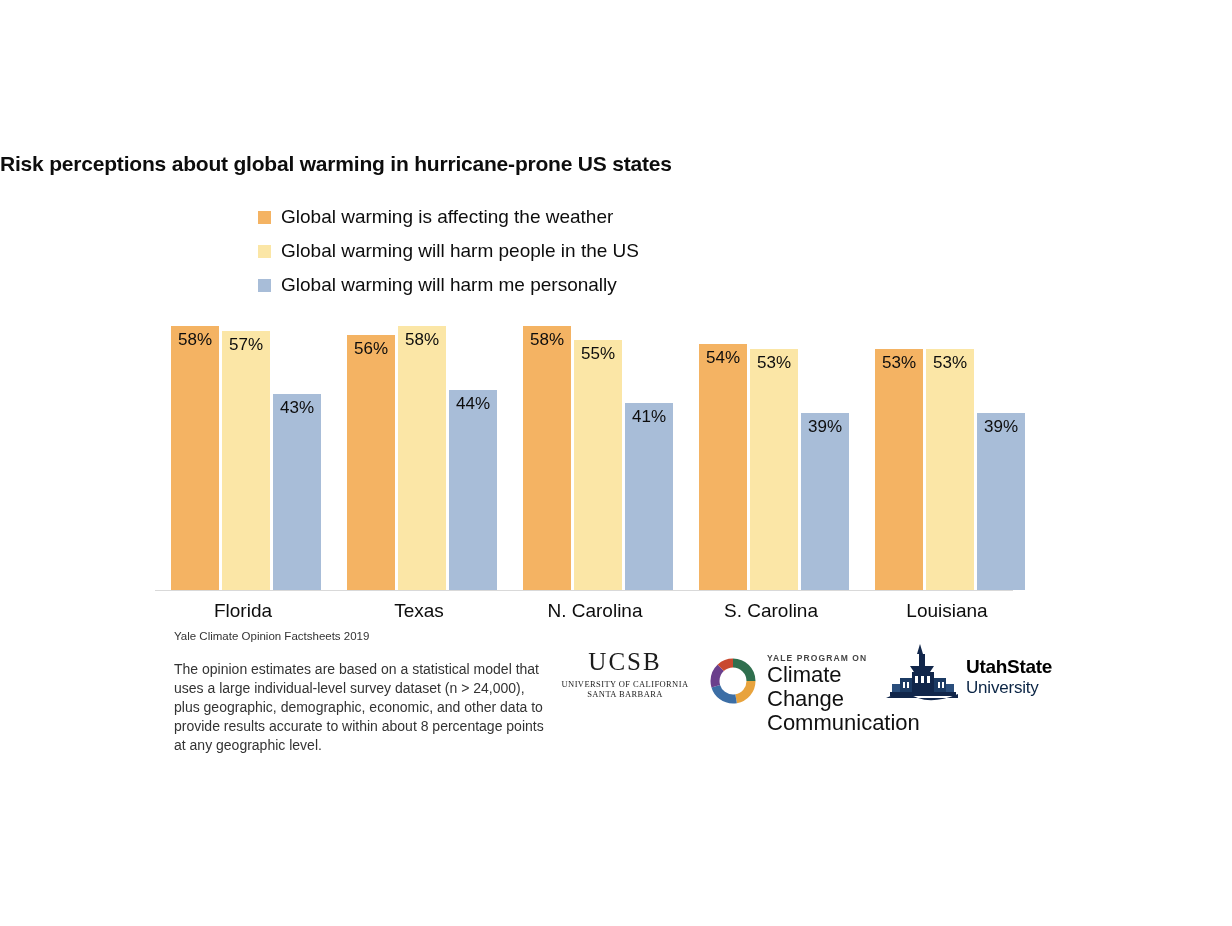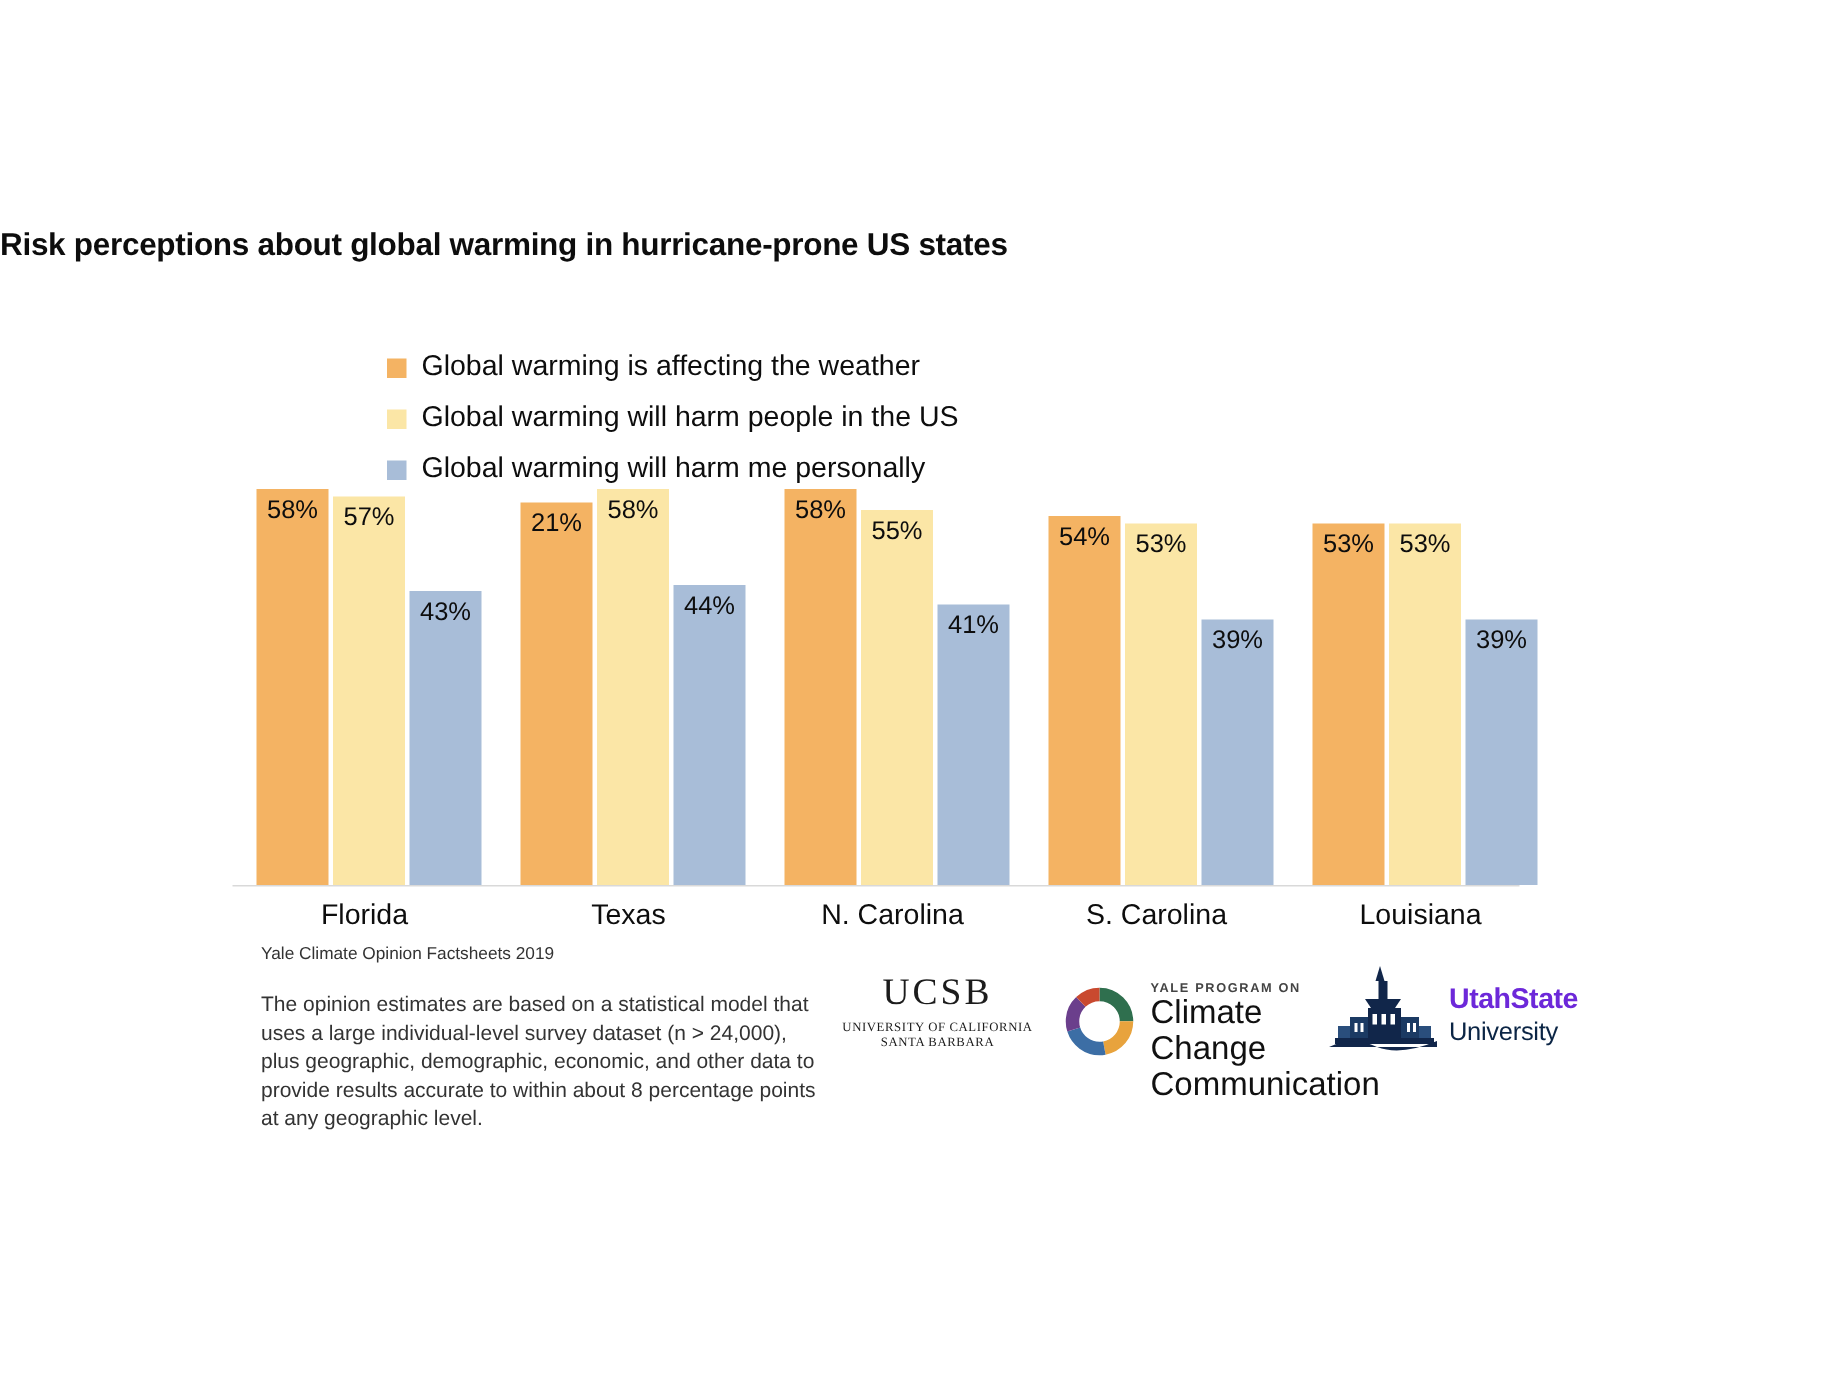--- a/index.html
+++ b/index.html
@@ -33,21 +33,20 @@
     font-size: 21px;
     font-weight: bold;
     letter-spacing: -0.2px;
     color: #0d0d0d;
   }
 
   .legend {
     position: absolute;
     left: 258px;
     top: 200px;
-    margin-top: 28px;
   }
   .legend-item {
     display: flex;
     align-items: center;
     height: 34px;
   }
   .legend-swatch {
     width: 13px;
     height: 13px;
     margin-right: 10px;
@@ -159,21 +158,21 @@
     font-weight: bold;
   }
   #yale-line1, #yale-line2 {
     font-size: 22px;
     color: #111;
     line-height: 1.08;
   }
 
   #usu-logo { left: 886px; top: 640px; width: 170px; height: 70px; }
   #usu-text { position: absolute; left: 80px; top: 16px; }
-  #usu-line1 { font-size: 19px; font-weight: bold; color: #6d28d9; letter-spacing: -0.3px; }
+  #usu-line1 { font-size: 19px; font-weight: bold; color: #000000; letter-spacing: -0.3px; }
   #usu-line2 { font-size: 17px; color: #0b2545; letter-spacing: -0.2px; }
 </style>
 </head>
 <body>
 
 <div id="chart-root">
 
   <div class="chart-title">Risk perceptions about global warming in hurricane-prone US states</div>
 
   <div class="legend">
@@ -202,21 +201,21 @@
           <div class="bar-label" style="bottom: 235.35px; left: 0px;">57%</div>
         </div>
         <div class="bar-wrap" style="left: 118px; height: 290px;">
           <div class="bar" style="height: 195.65px; background: rgb(168, 189, 216);"></div>
           <div class="bar-label" style="bottom: 171.65px; left: 0px;">43%</div>
         </div>
       </div>
       <div class="group" style="left: 176px; width: 176px;">
         <div class="bar-wrap" style="left: 16px; height: 290px;">
           <div class="bar" style="height: 254.8px; background: rgb(244, 179, 99);"></div>
-          <div class="bar-label" style="bottom: 230.8px; left: 0px;">21%</div>
+          <div class="bar-label" style="bottom: 230.8px; left: 0px;">56%</div>
         </div>
         <div class="bar-wrap" style="left: 67px; height: 290px;">
           <div class="bar" style="height: 263.9px; background: rgb(251, 230, 166);"></div>
           <div class="bar-label" style="bottom: 239.9px; left: 0px;">58%</div>
         </div>
         <div class="bar-wrap" style="left: 118px; height: 290px;">
           <div class="bar" style="height: 200.2px; background: rgb(168, 189, 216);"></div>
           <div class="bar-label" style="bottom: 176.2px; left: 0px;">44%</div>
         </div>
       </div>

